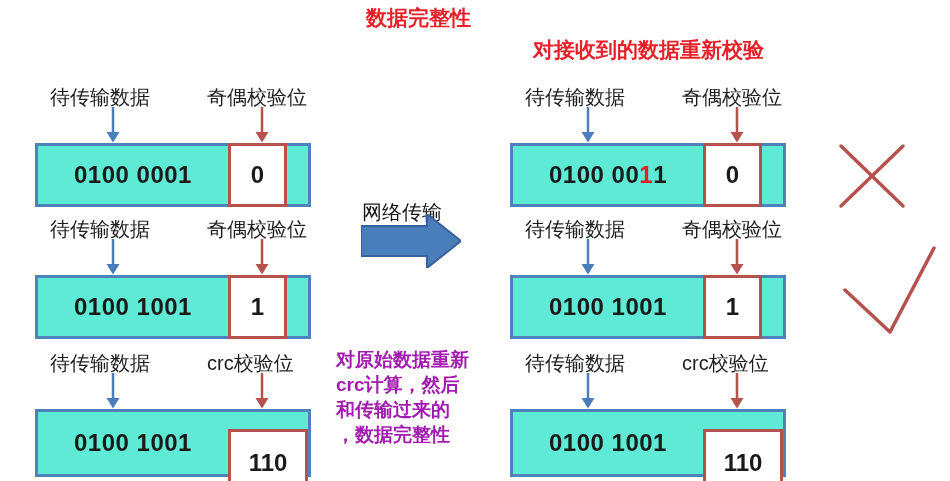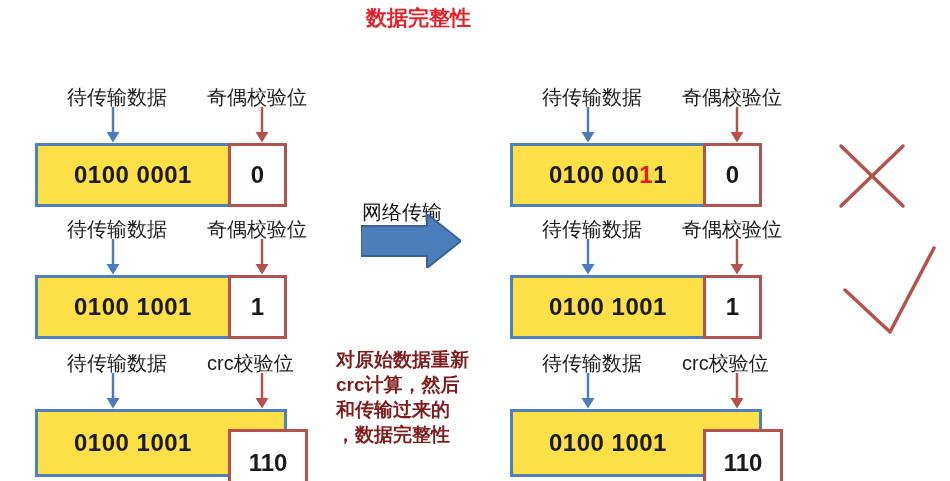--- a/index.html
+++ b/index.html
@@ -25,32 +25,32 @@
   .heading-right { left: 533px; top: 36px; }
 
   .unit { position: absolute; width: 312px; height: 132px; }
   .lbl {
     position: absolute;
     top: 0;
     font-size: 20px;
     color: #1d1d1d;
     white-space: nowrap;
   }
-  .data-lbl  { left: 32px; }
+  .data-lbl  { left: 15px; }
   .check-lbl { left: 172px; }
   .unit-arrows { position: absolute; left: 0; top: 23px; width: 275px; height: 36px; }
 
   .pbox {
     position: absolute;
     left: 0;
     top: 59px;
-    width: 252px;
+    width: 276px;
     height: 64px;
     border: 3px solid #4f81bd;
-    background: #fde047;
+    background: #5eead4;
   }
   .row3 .pbox { height: 68px; }
   .pdata {
     position: absolute;
     left: 0; top: 0;
     width: 190px; height: 100%;
     display: flex; align-items: center; justify-content: center;
     font-size: 24px; font-weight: bold;
     color: #1a1a1a;
     letter-spacing: 0.5px;
@@ -77,36 +77,37 @@
     color: #151515;
     white-space: nowrap;
     margin-top: 24px;
   }
   .big-arrow { position: absolute; left: 361px; top: 214px; width: 100px; height: 54px; }
 
   .note-block {
     position: absolute;
     left: 336px; top: 347px;
     width: 182px;
-    color: #7f1d1d;
+    color: #a21caf;
     font-size: 19px;
     font-weight: bold;
     line-height: 25px;
     white-space: nowrap;
   }
   .mark { position: absolute; }
   .cross-mark { left: 836px; top: 141px; width: 72px; height: 70px; }
   .check-mark { left: 840px; top: 240px; width: 98px; height: 98px; }
 </style>
 </head>
 <body>
 
 <div class="canvas">
 
   <div class="red-heading page-title">数据完整性</div>
+  <div class="red-heading heading-right">对接收到的数据重新校验</div>
 
   <div class="unit row1" style="left:35px; top:84px;">
     <span class="lbl data-lbl">待传输数据</span>
     <span class="lbl check-lbl">奇偶校验位</span>
     <svg class="unit-arrows" viewBox="0 0 275 36">
       <line x1="78" y1="0" x2="78" y2="26" stroke="#4a7ebb" stroke-width="2.5"></line>
       <polygon points="71.5,25 84.5,25 78,35.5" fill="#4a7ebb"></polygon>
       <line x1="227" y1="0" x2="227" y2="26" stroke="#b5524d" stroke-width="2.5"></line>
       <polygon points="220.5,25 233.5,25 227,35.5" fill="#b5524d"></polygon>
     </svg>

